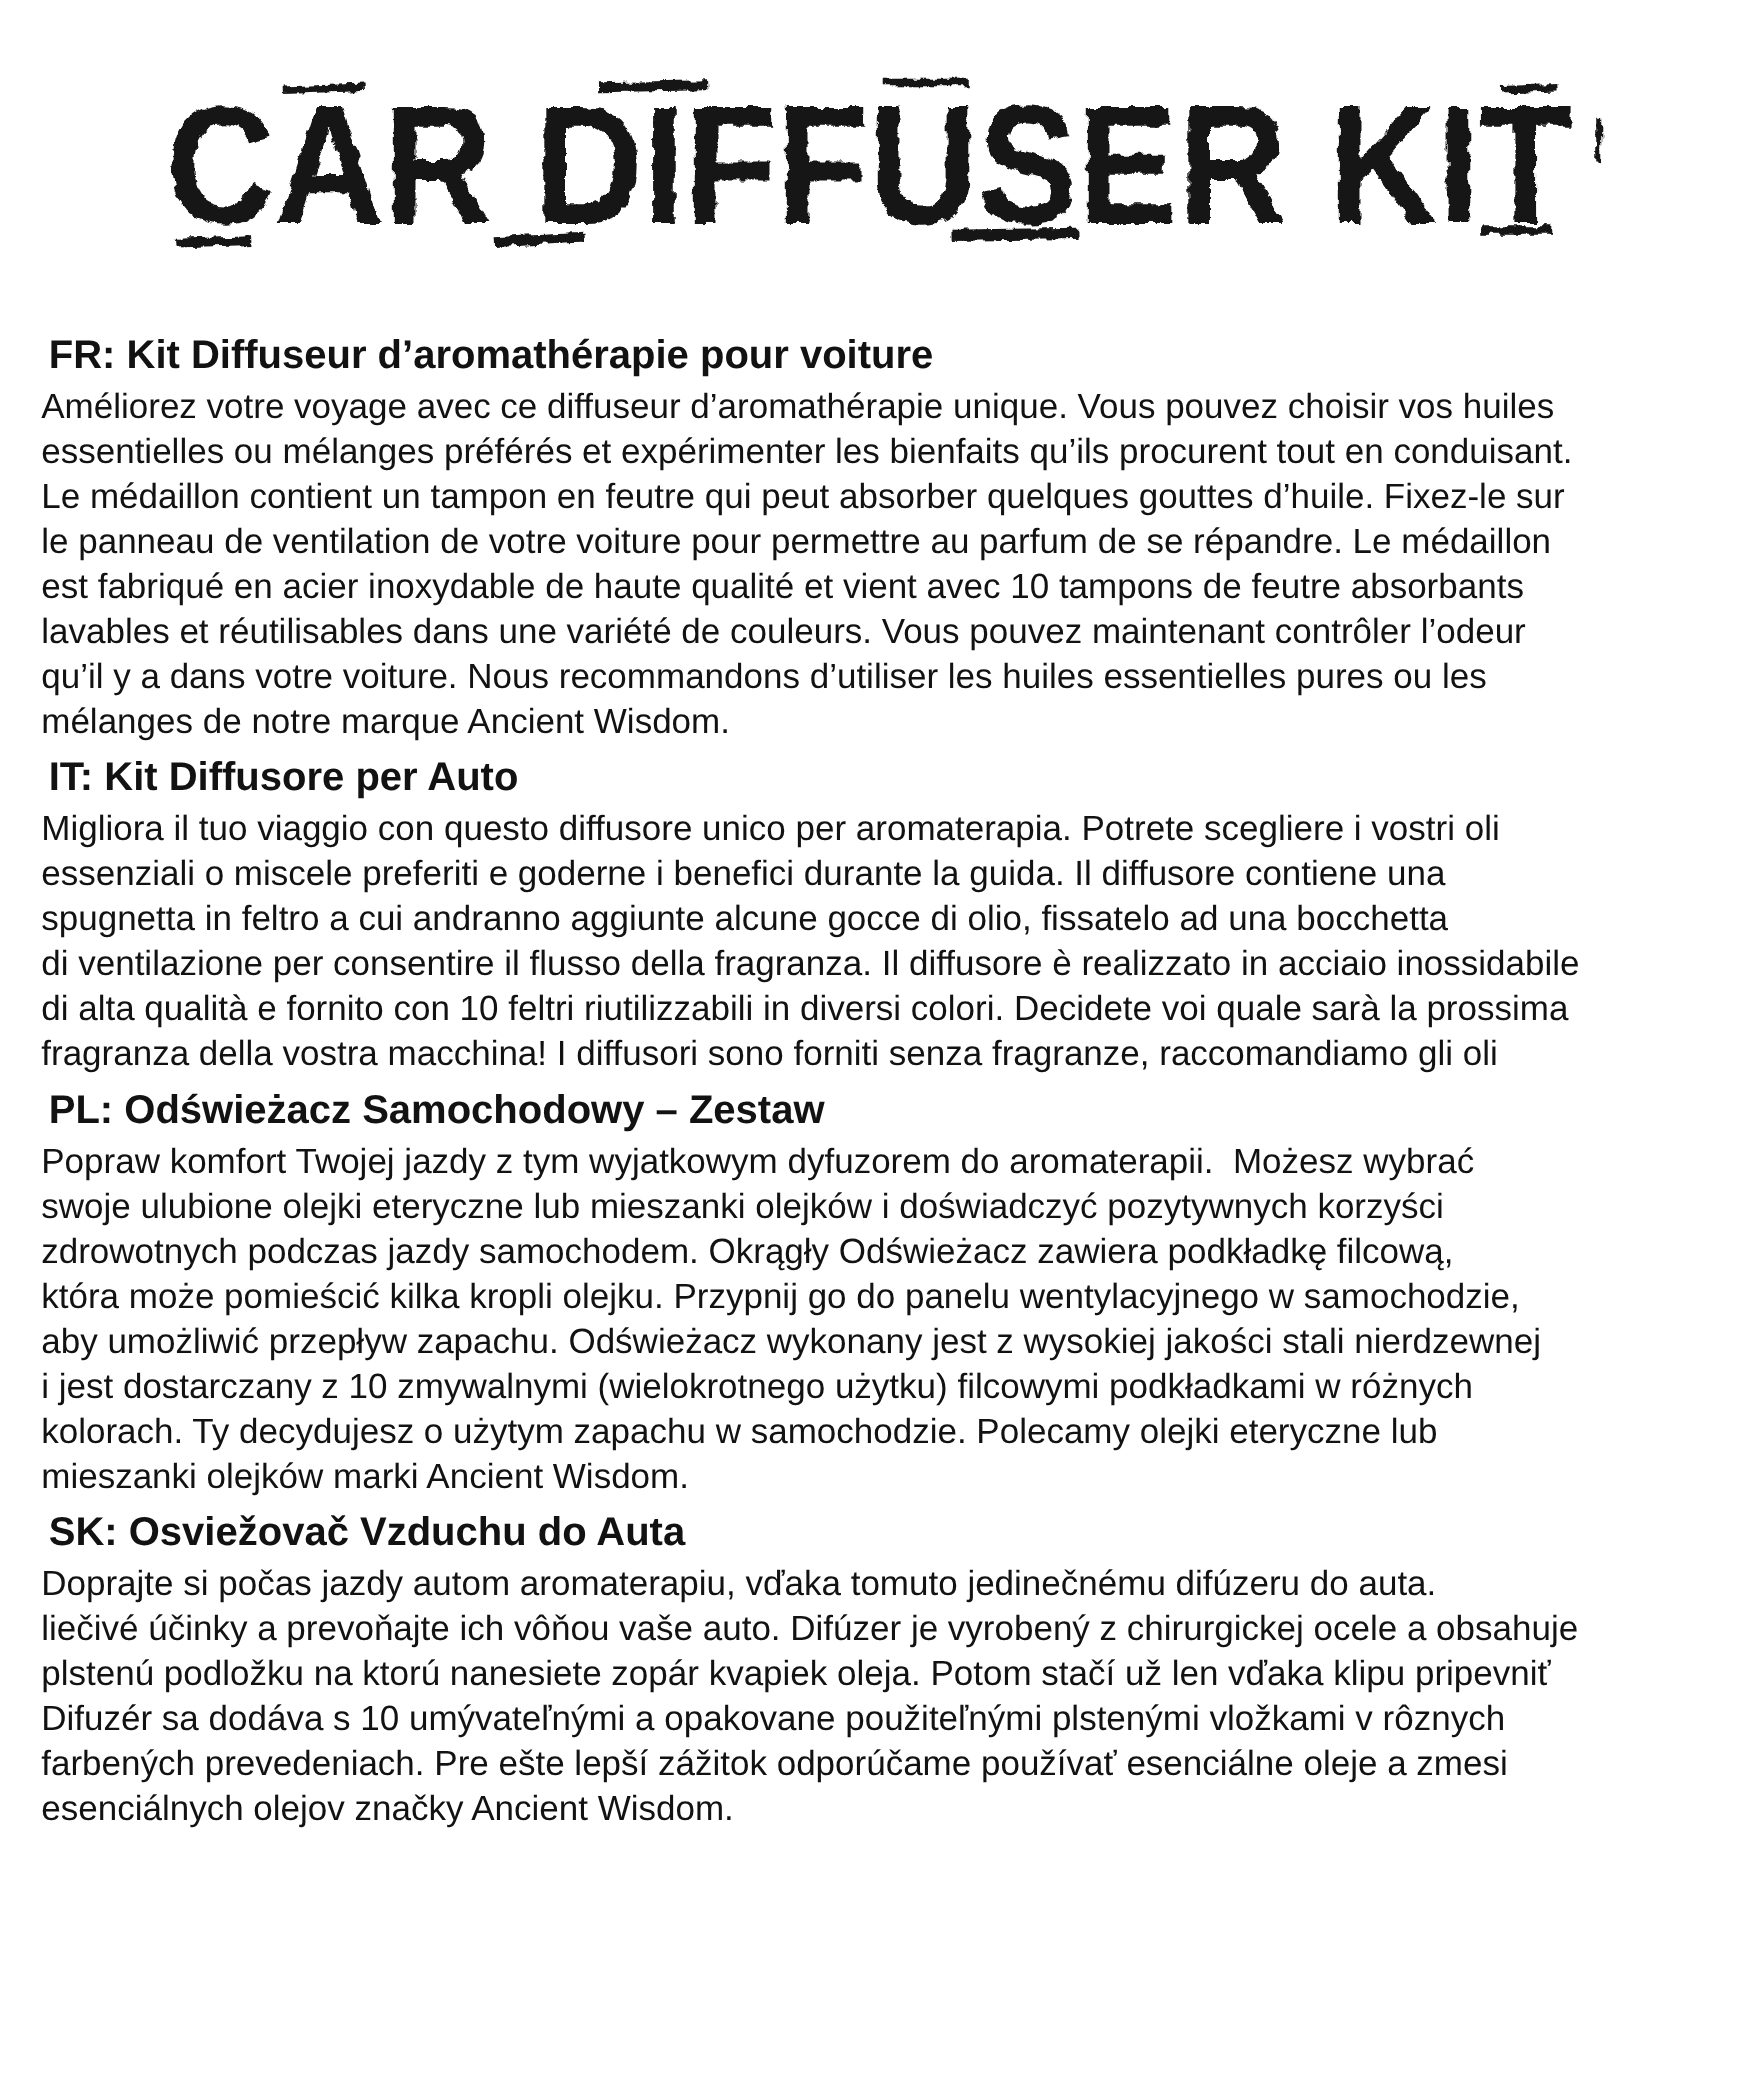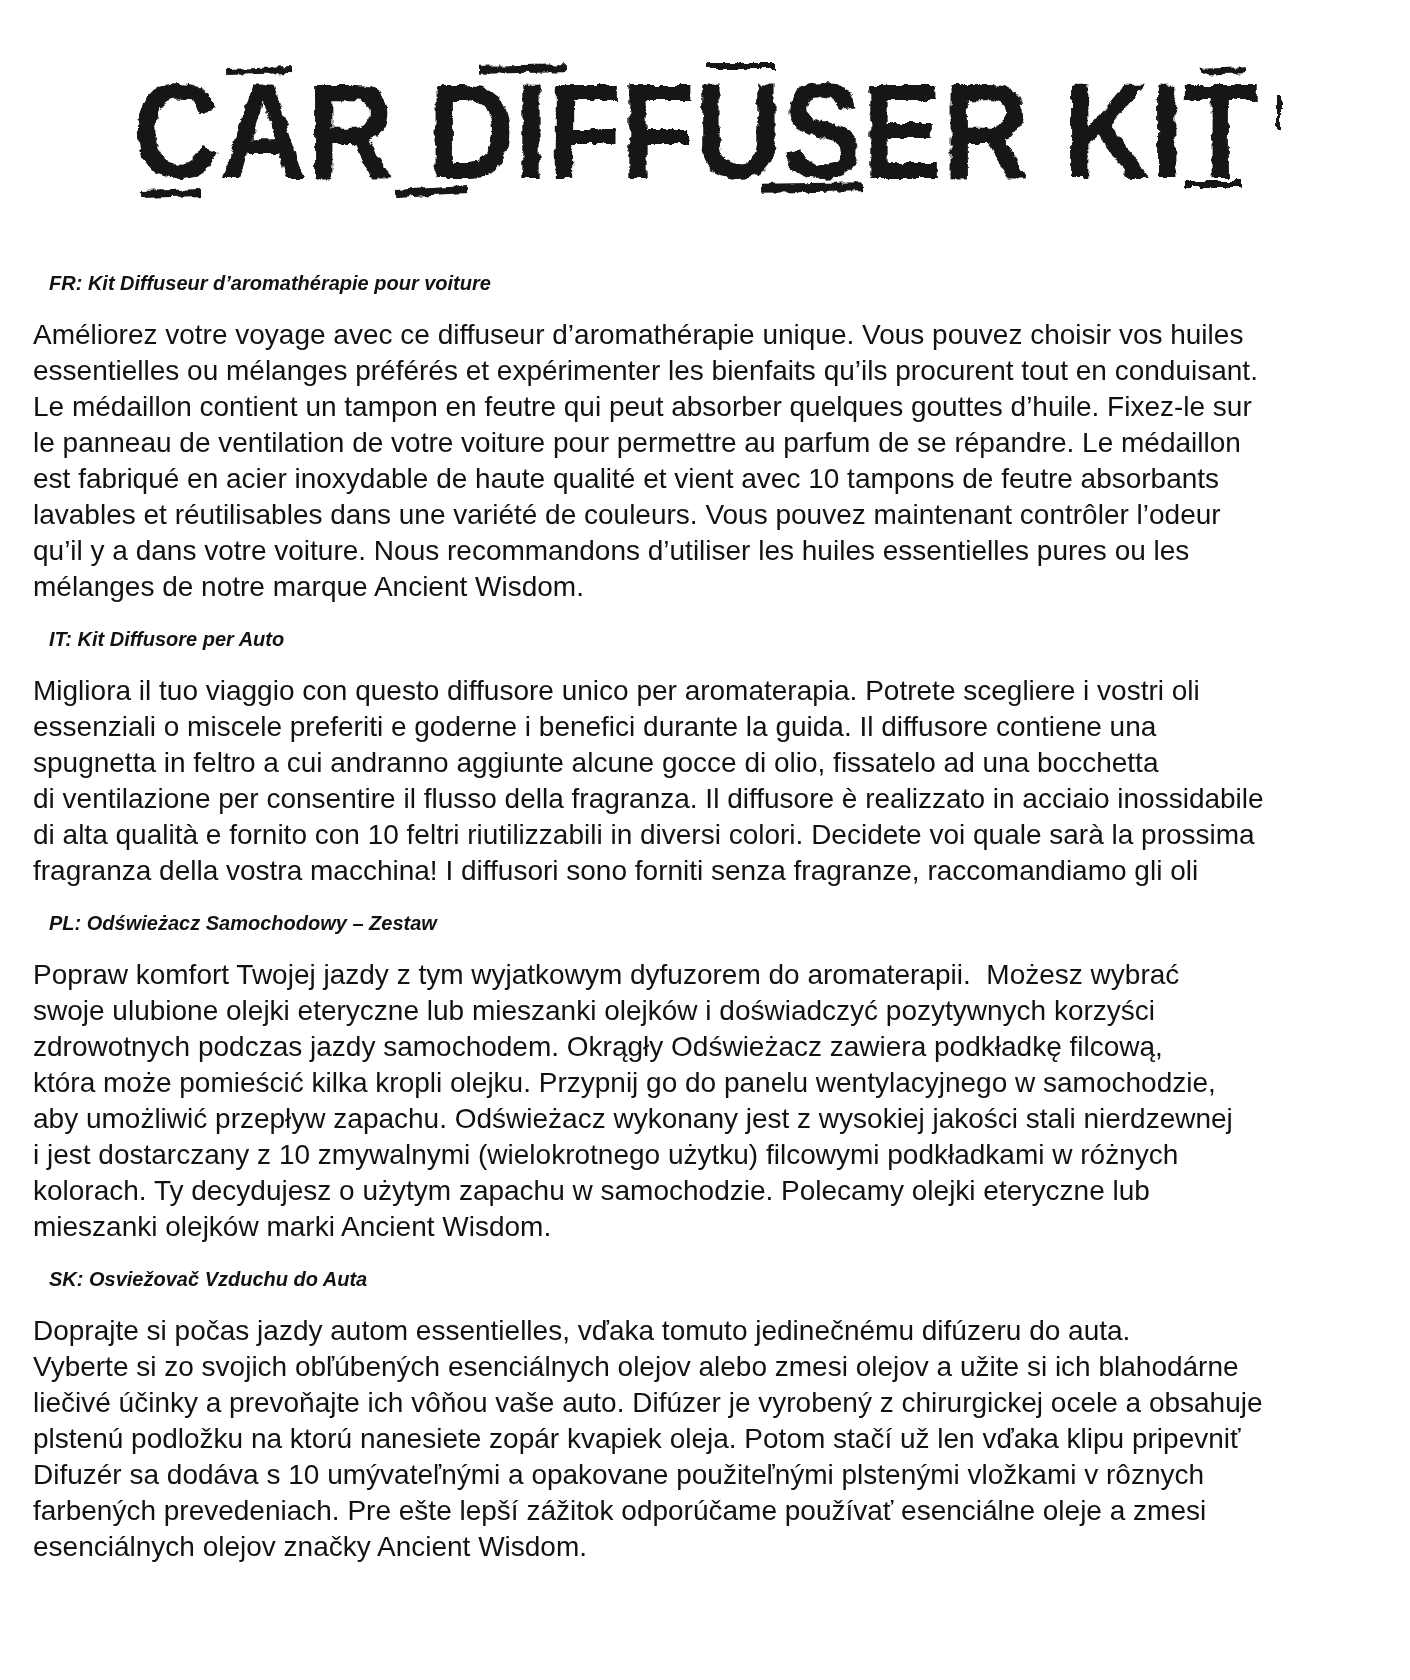--- a/index.html
+++ b/index.html
@@ -21,26 +21,25 @@
     display: block;
     margin: 50px 0 0 100px;
   }
   .lang-section {
     margin-top: 8px;
   }
   .lang-section.first {
     margin-top: 65px;
   }
   .heading {
-    margin: 16px;
-    font-size: 20px;
+    margin: 6px;
+    font-size: 32px;
     line-height: 36px;
     font-weight: bold;
     white-space: pre;
-    font-style: italic;
   }
   .body-line {
     font-size: 28px;
     line-height: 36px;
     white-space: pre;
   }
 </style>
 </head>
 <body>
 
@@ -97,22 +96,21 @@
     <div class="body-line">zdrowotnych podczas jazdy samochodem. Okrągły Odświeżacz zawiera podkładkę filcową,</div>
     <div class="body-line">która może pomieścić kilka kropli olejku. Przypnij go do panelu wentylacyjnego w samochodzie,</div>
     <div class="body-line">aby umożliwić przepływ zapachu. Odświeżacz wykonany jest z wysokiej jakości stali nierdzewnej</div>
     <div class="body-line">i jest dostarczany z 10 zmywalnymi (wielokrotnego użytku) filcowymi podkładkami w różnych</div>
     <div class="body-line">kolorach. Ty decydujesz o użytym zapachu w samochodzie. Polecamy olejki eteryczne lub</div>
     <div class="body-line">mieszanki olejków marki Ancient Wisdom.</div>
   </section>
 
   <section class="lang-section">
     <h2 class="heading">SK: Osviežovač Vzduchu do Auta</h2>
-    <div class="body-line">Doprajte si počas jazdy autom essentielles, vďaka tomuto jedinečnému difúzeru do auta.</div>
-    <div class="body-line">Vyberte si zo svojich obľúbených esenciálnych olejov alebo zmesi olejov a užite si ich blahodárne</div>
+    <div class="body-line">Doprajte si počas jazdy autom aromaterapiu, vďaka tomuto jedinečnému difúzeru do auta.</div>
     <div class="body-line">liečivé účinky a prevoňajte ich vôňou vaše auto. Difúzer je vyrobený z chirurgickej ocele a obsahuje</div>
     <div class="body-line">plstenú podložku na ktorú nanesiete zopár kvapiek oleja. Potom stačí už len vďaka klipu pripevniť</div>
     <div class="body-line">Difuzér sa dodáva s 10 umývateľnými a opakovane použiteľnými plstenými vložkami v rôznych</div>
     <div class="body-line">farbených prevedeniach. Pre ešte lepší zážitok odporúčame používať esenciálne oleje a zmesi</div>
     <div class="body-line">esenciálnych olejov značky Ancient Wisdom.</div>
   </section>
 
 </div>
 
 </body></html>

